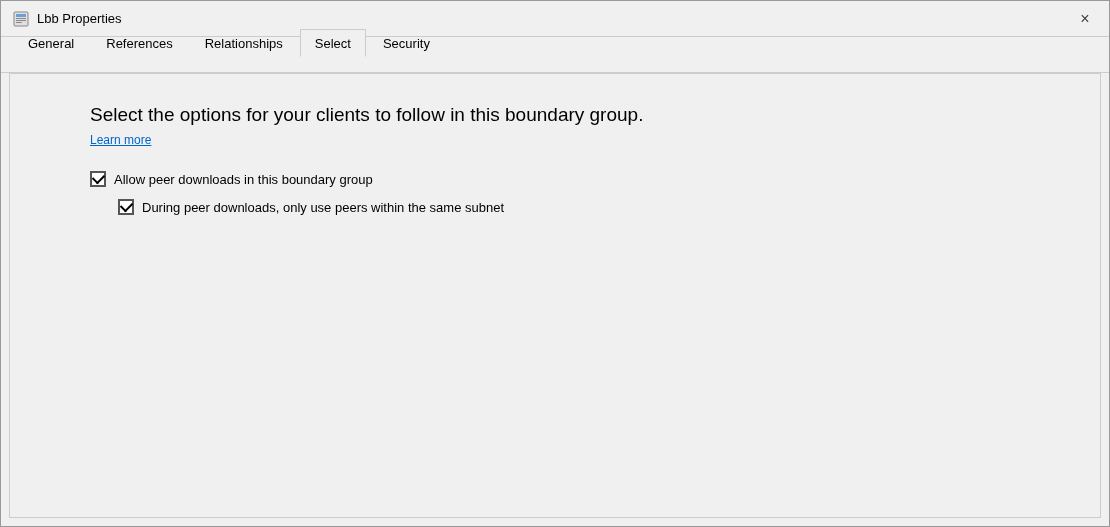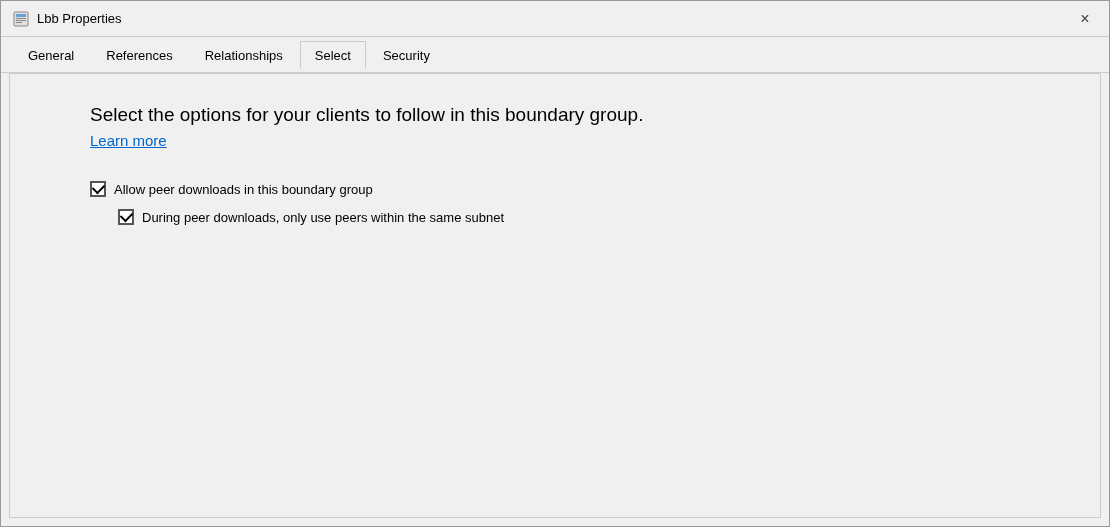--- a/index.html
+++ b/index.html
@@ -71,21 +71,21 @@
       cursor: pointer;
       font-size: 16px;
       color: #444;
       background: transparent;
       border: none;
     }
 
     .tabs-bar {
       display: flex;
       align-items: flex-end;
-      padding: 4px 12px 4px 12px;
+      padding: 4px 12px 16px 12px;
       background: #f0f0f0;
       border-bottom: 1px solid #ccc;
       height: 36px;
     }
 
     .tab {
       padding: 4px 14px;
       cursor: pointer;
       border: 1px solid transparent;
       border-bottom: none;
@@ -120,23 +120,23 @@
     .description-text {
       font-size: 19px;
       color: #000;
       margin-bottom: 6px;
     }
 
     .learn-more-link {
       color: #0066cc;
       text-decoration: underline;
       cursor: pointer;
-      font-size: 15px;
+      font-size: 12px;
       display: inline-block;
-      margin-bottom: 32px;
+      margin-bottom: 24px;
     }
 
     .checkbox-group {
       display: flex;
       flex-direction: column;
       gap: 12px;
     }
 
     .checkbox-item {
       display: flex;

